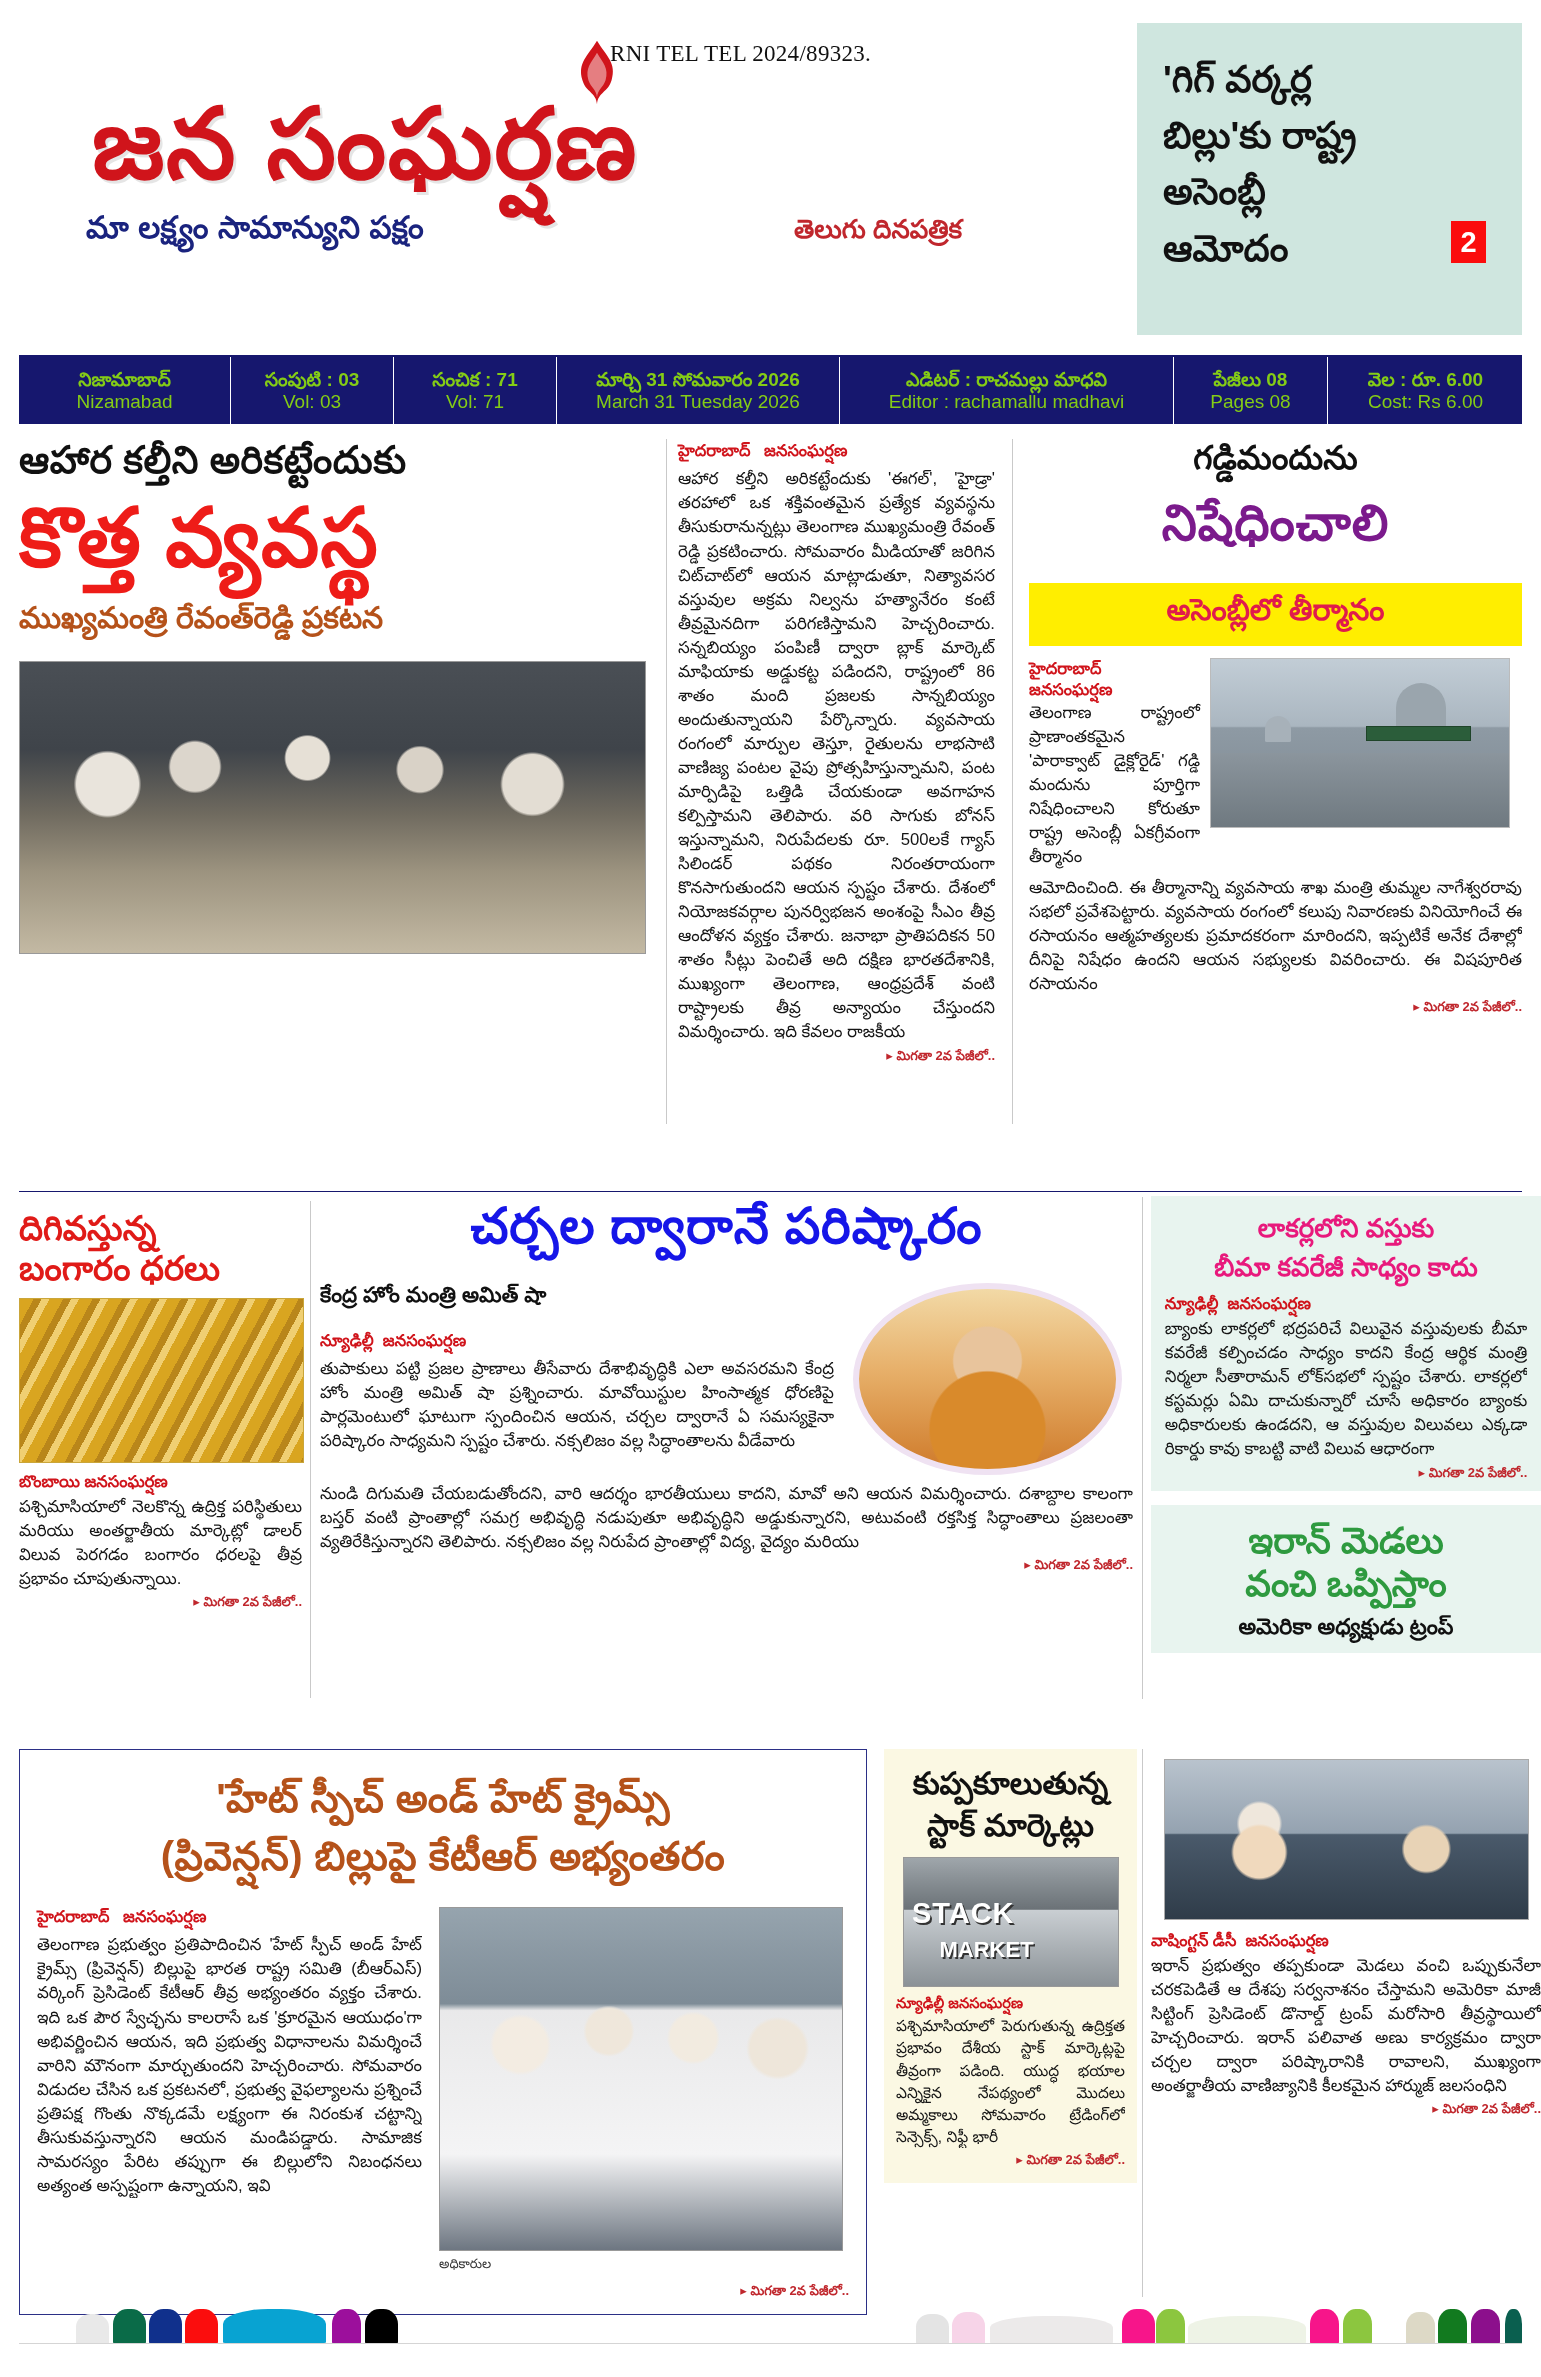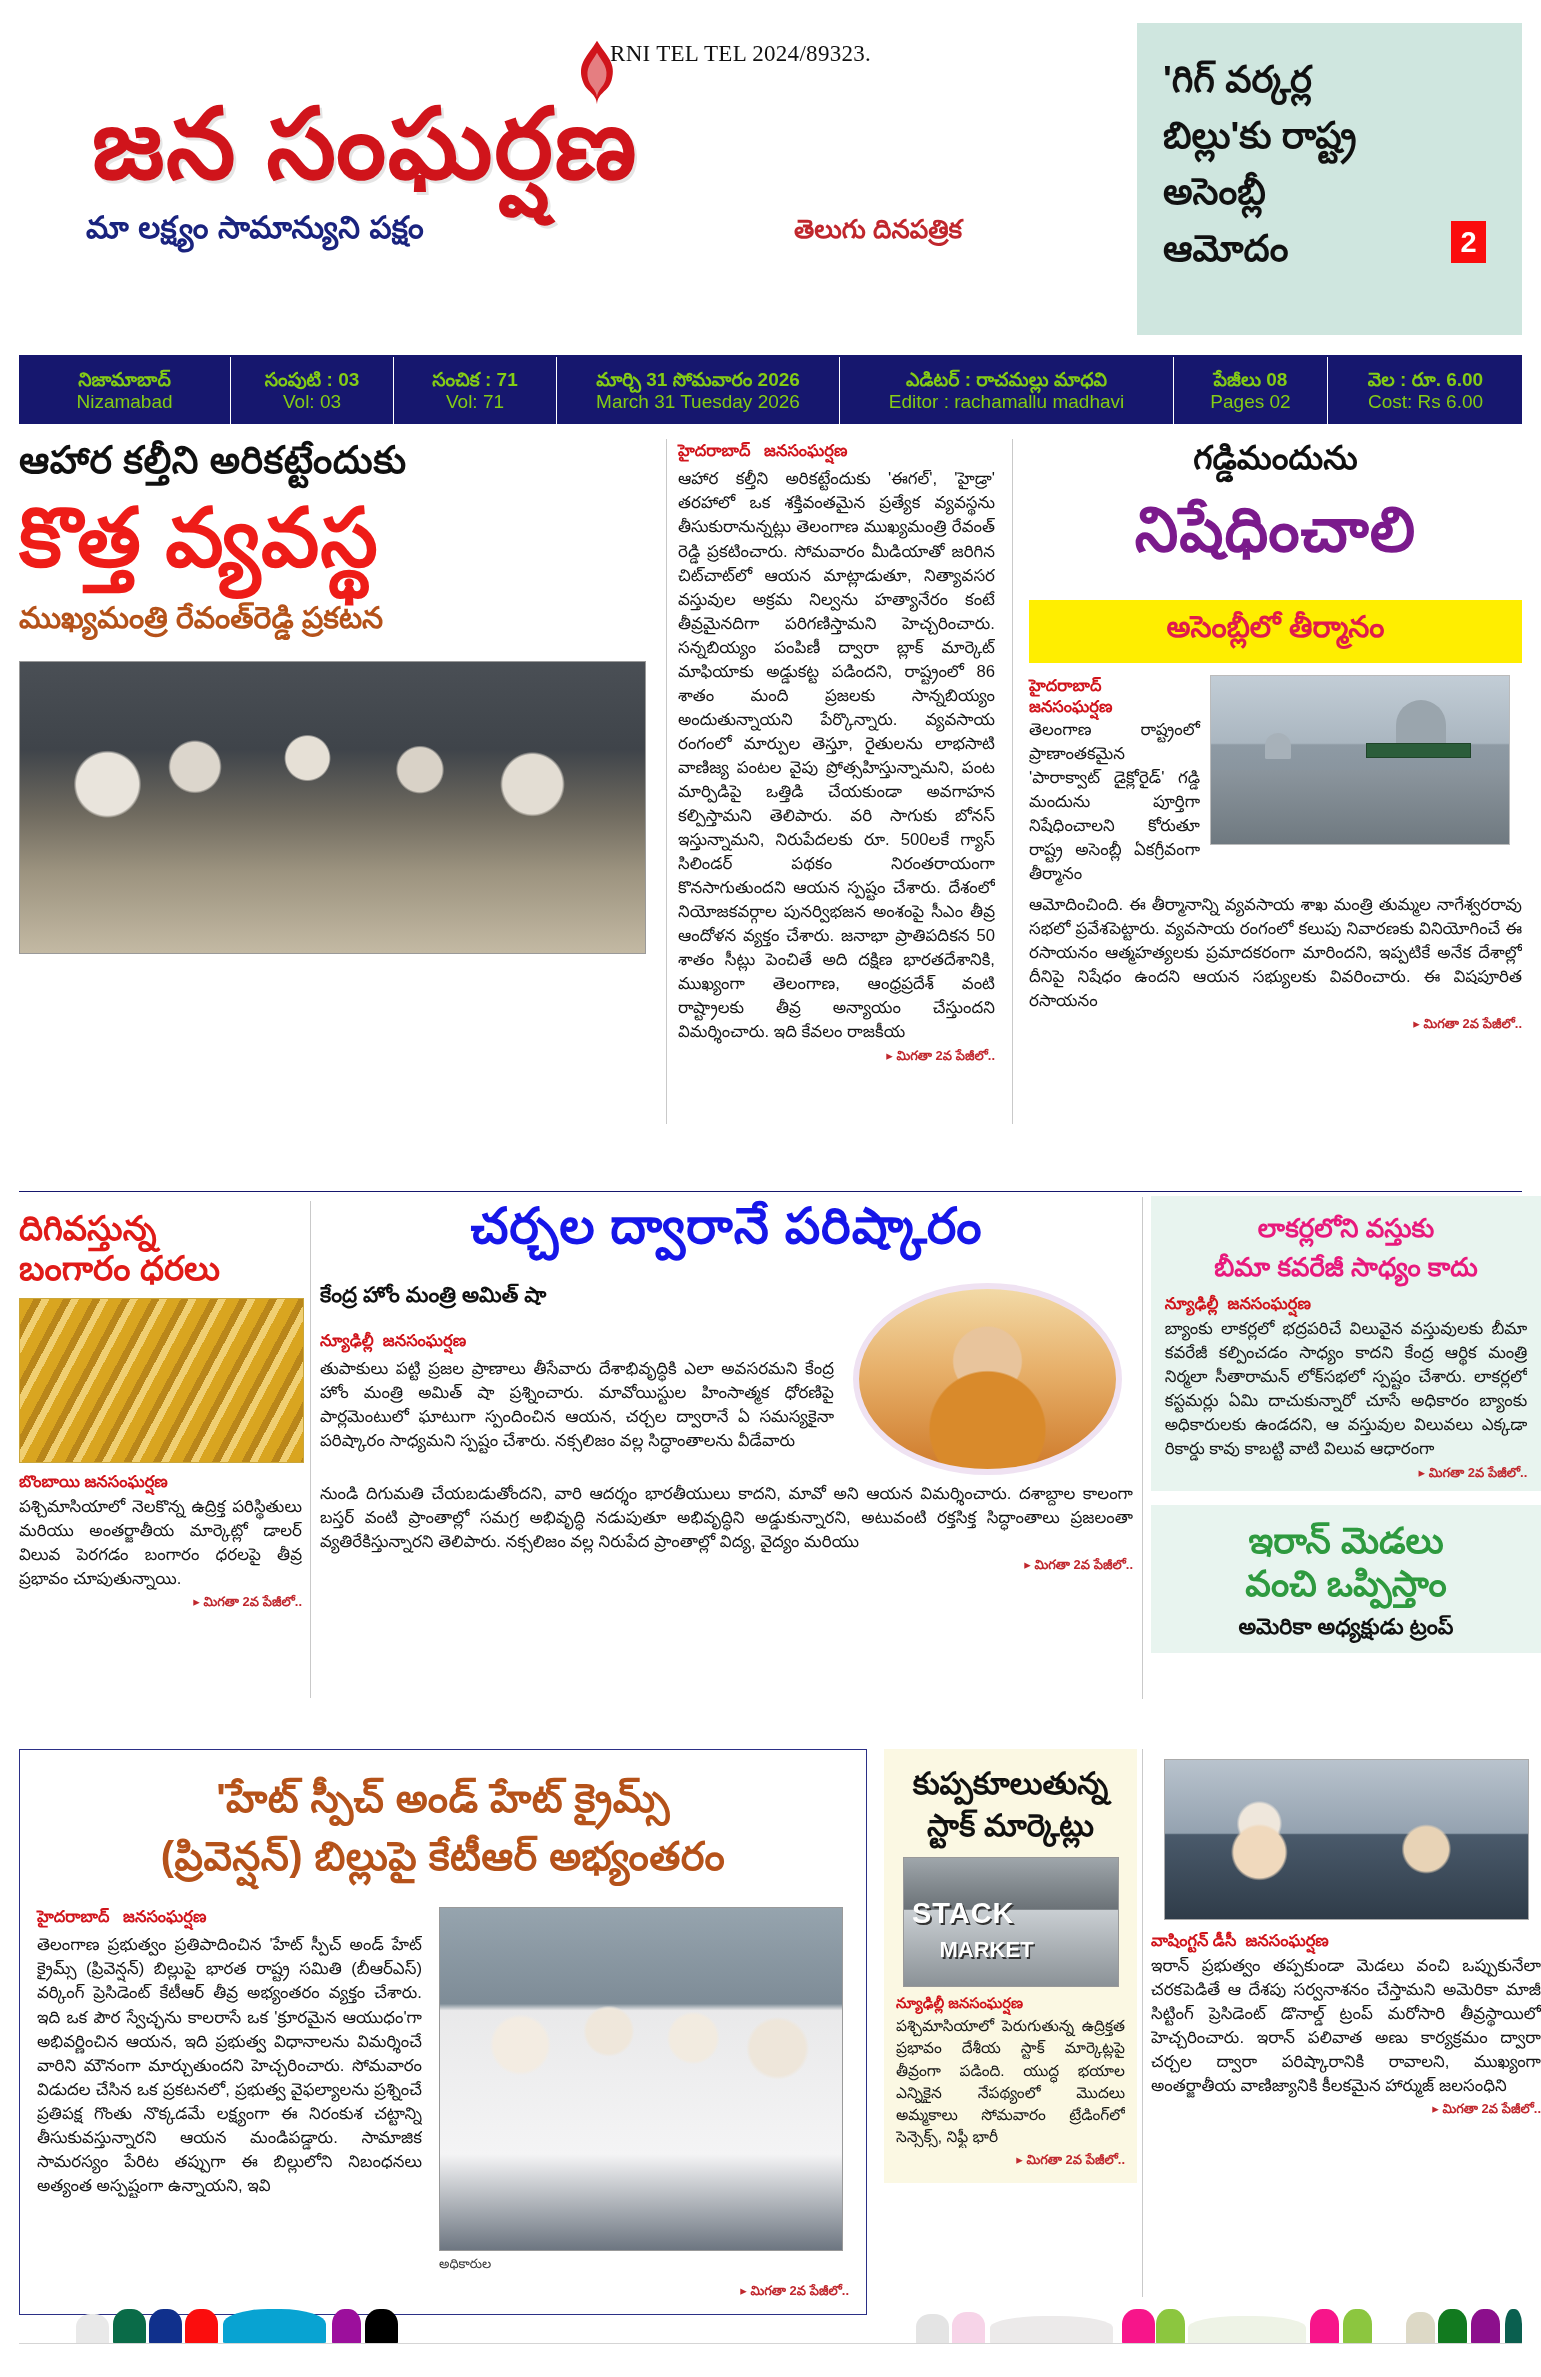--- a/index.html
+++ b/index.html
@@ -72,21 +72,21 @@
       radial-gradient(circle at 14% 42%, #e9e4dc 0 5.5%, transparent 6%),
       radial-gradient(circle at 28% 36%, #dcd6cc 0 5%, transparent 5.5%),
       radial-gradient(circle at 46% 33%, #e6e0d6 0 5.5%, transparent 6%),
       radial-gradient(circle at 64% 37%, #d9d2c7 0 5%, transparent 5.5%),
       radial-gradient(circle at 82% 42%, #e3ddd3 0 5.5%, transparent 6%),
       linear-gradient(180deg,#4a4f55 0%,#3f444a 30%,#6f6a5f 52%,#9c937f 72%,#c3b9a3 100%);
   }
   .ts-mid{position:absolute;left:659px;top:17px;width:317px;}
   .ts-right{position:absolute;left:1010px;top:15.4px;width:493px;}
   .rt-kick{font-size:33px;font-weight:bold;color:#111;text-align:center;}
-  .rt-main{font-size:62px;font-weight:bold;color:#7b1a8c;text-align:center;margin-top:8.6px;letter-spacing:0.9px;}
+  .rt-main{font-size:50px;font-weight:bold;color:#7b1a8c;text-align:center;margin-top:8.6px;letter-spacing:0.9px;}
   .yellowbar{
     margin-top:19px;background:#ffee00;text-align:center;padding:10.3px 0 12px;
     font-size:30px;font-weight:bold;color:#e01b4c;
   }
   .rt-body{margin-top:12px;display:flex;gap:10.3px;}
   .rt-body .txtcol{width:171px;}
   .rt-photo{
     width:298px;height:168px;border:0.9px solid #bbb;
     background-image:
       linear-gradient(180deg,#c2cdd6 0%,#aab6c0 40%,#8e9aa4 41%,#7c8790 100%);
@@ -208,21 +208,21 @@
     <div class="info-cell" style="width:283px">
       <div class="info-te">మార్చి 31 సోమవారం 2026</div>
       <div class="info-en">March 31 Tuesday 2026</div>
     </div>
     <div class="info-cell" style="width:334px">
       <div class="info-te">ఎడిటర్ : రాచమల్లు మాధవి</div>
       <div class="info-en">Editor : rachamallu madhavi</div>
     </div>
     <div class="info-cell" style="width:154px">
       <div class="info-te">పేజీలు 08</div>
-      <div class="info-en">Pages 02</div>
+      <div class="info-en">Pages 08</div>
     </div>
     <div class="info-cell" style="width:195px">
       <div class="info-te">వెల : రూ. 6.00</div>
       <div class="info-en">Cost: Rs 6.00</div>
     </div>
   </div>
 
   <div class="top-section">
 
     <div class="ts-left">

